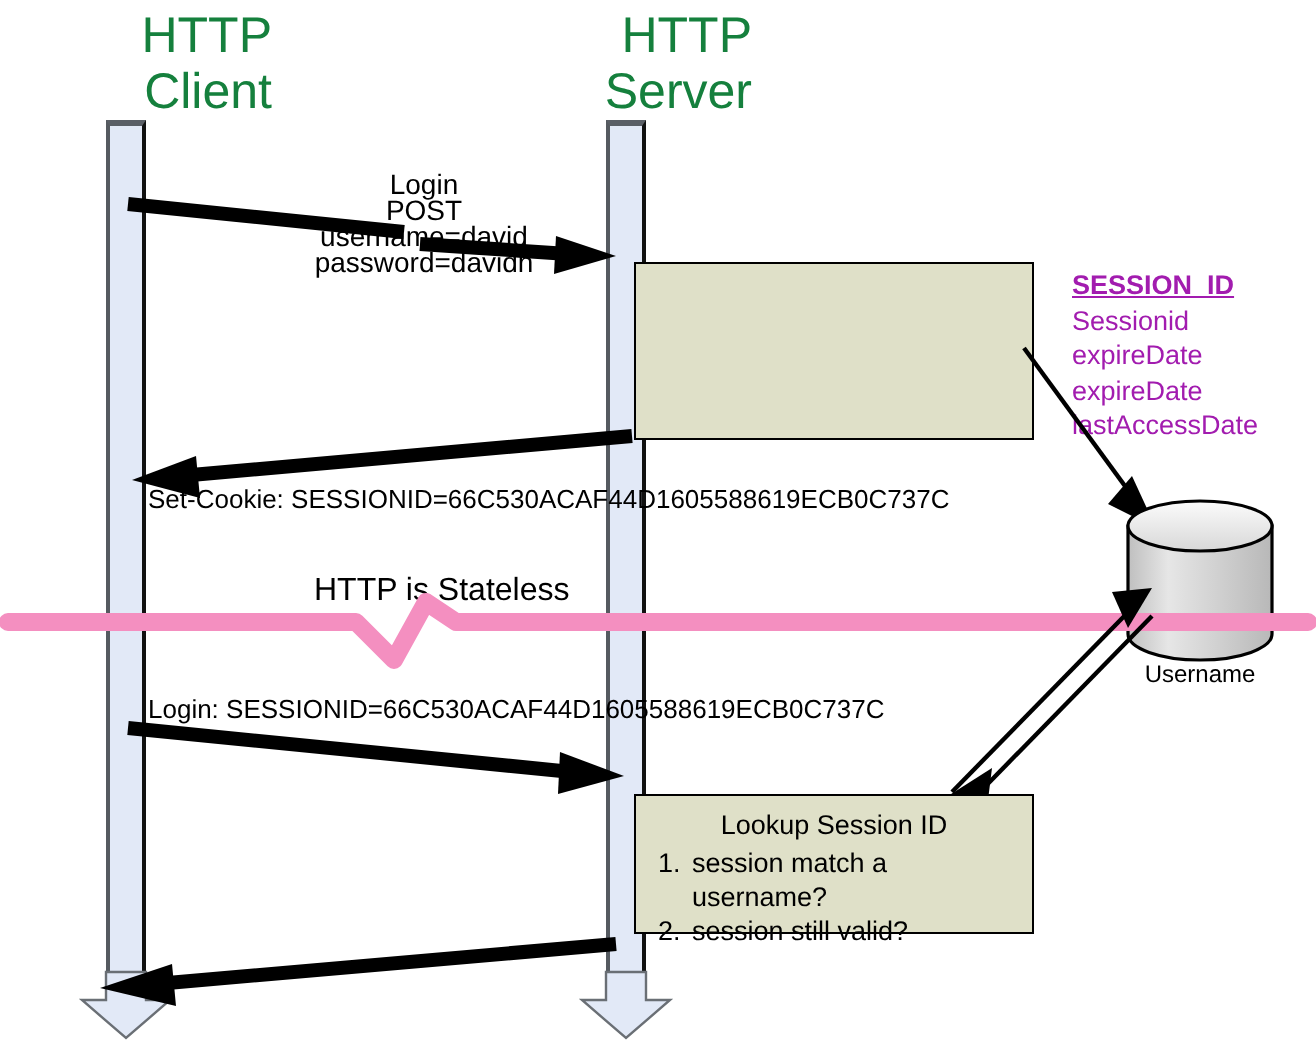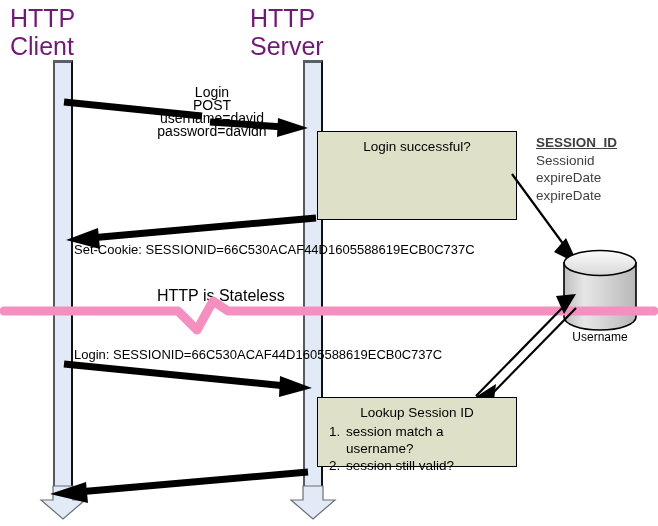--- a/index.html
+++ b/index.html
@@ -13,23 +13,23 @@
     height: 526px;
     background: #ffffff;
     font-family: "Liberation Sans", sans-serif;
     overflow: hidden;
   }
   .abs { position: absolute; }
 
   
   .actor-title {
     font-size: 25px;
-    color: #701a75;
+    color: #15803d;
     line-height: 28px;
-    text-align: left;
+    text-align: right;
     white-space: pre-line;
   }
 
   
   .lifeline {
     position: absolute;
     width: 20px;
     background: #e2e9f7;
     border-left: 2px solid #555a60;
     border-right: 2px solid #111111;
@@ -81,21 +81,21 @@
     color: #000000;
     text-align: center;
     line-height: 13px;
     white-space: pre-line;
   }
 
   
   .entity {
     position: absolute;
     font-size: 13.5px;
-    color: #404040;
+    color: #a21caf;
     line-height: 17.5px;
   }
   .entity-title {
     font-weight: bold;
     text-decoration: underline;
   }
 
   
   .db-label {
     position: absolute;
@@ -140,28 +140,28 @@
 username=david
 password=davidh</div>
 
   <svg class="abs" style="left:60px; top:96px; width:260px; height:40px;" viewBox="0 0 260 40">
     <path d="M4,6 L142,20" stroke="#000000" stroke-width="7" stroke-linecap="butt"></path>
     <path d="M150,26 L224,31" stroke="#000000" stroke-width="7" stroke-linecap="butt"></path>
     <polygon points="218,22 248,32 217,41" fill="#000000"></polygon>
   </svg>
 
   <div class="note" style="left:317px; top:131px; width:200px; height:89px;">
-    <div class="note-title">Login successful?</div>
   </div>
 
   <div class="entity" style="left:536px; top:134px;">
     <div class="entity-title">SESSION_ID</div>
     <div>Sessionid</div>
     <div>expireDate</div>
     <div>expireDate</div>
+    <div>lastAccessDate</div>
   </div>
 
   <svg class="abs" style="left:510px; top:172px; width:80px; height:96px;" viewBox="0 0 80 96">
     <line x1="2" y1="2" x2="62" y2="84" stroke="#000000" stroke-width="2.2"></line>
     <polygon points="56,66 68,92 44,80" fill="#000000"></polygon>
   </svg>
 
   <svg class="abs" style="left:562px; top:250px; width:76px; height:80px;" viewBox="0 0 76 80">
     <defs>
       <linearGradient id="dbBody" x1="0" y1="0" x2="1" y2="0">

